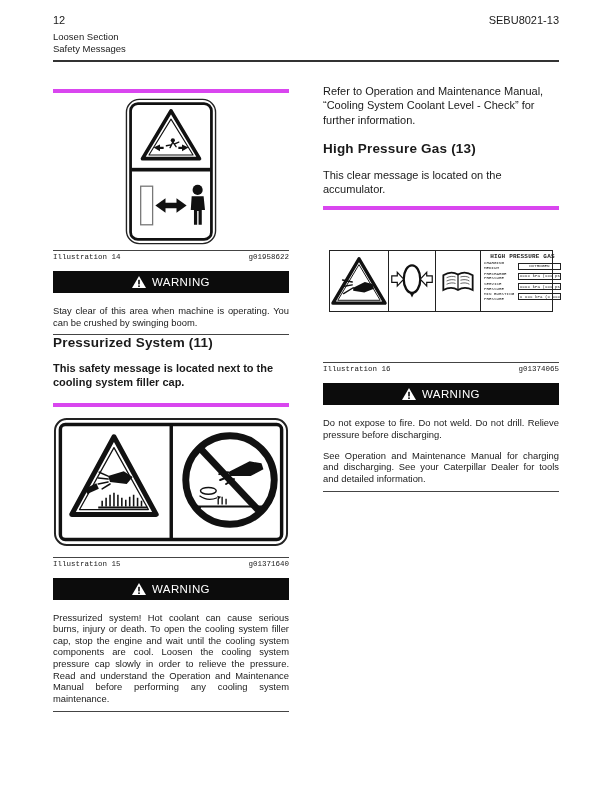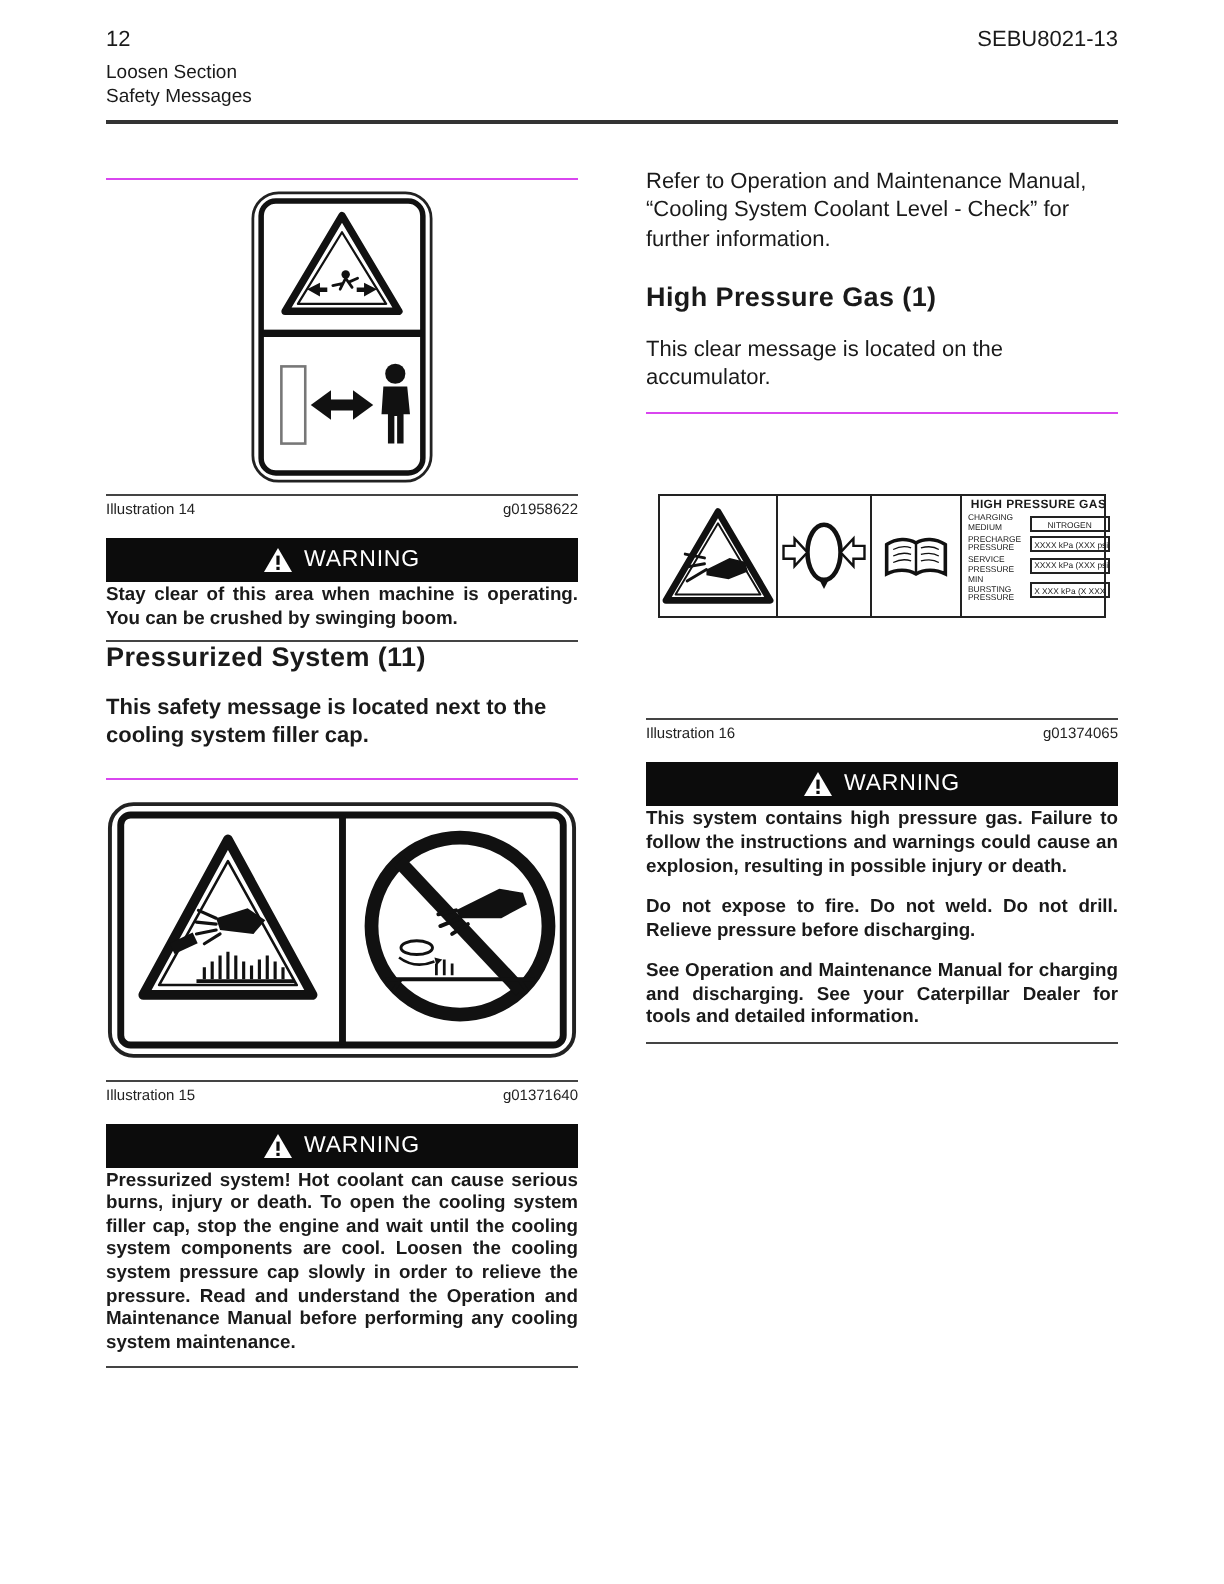--- a/index.html
+++ b/index.html
@@ -12,28 +12,28 @@
   .hdr-sec { position:absolute; top:31px; left:53px; font-size:9.5px; line-height:1.25; }
   .hdr-rule { position:absolute; top:60px; left:53px; width:506px; border-top:2px solid #333; }
 
   .col { position:absolute; top:84px; width:236px; }
   .col-left { left:53px; }
   .col-right { left:323px; }
 
   .rule { border-top:1px solid #444; }
 
   
-  .figure { border-top:1px solid #d946ef; }
+  .figure { border-top:4px solid #d946ef;font-family:Liberation Mono, monospace; }
   .fig-art { display:flex; justify-content:center; align-items:center; }
   .fig-caprule { border-top:1px solid #444; }
   .fig-caption { display:flex; justify-content:space-between; font-size:7.5px; color:#222; padding-top:2px; }
 
   
   .warnbar { background:#0c0c0c; color:#fff; height:22px; display:flex; justify-content:center; align-items:center; gap:6px; font-weight:normal; font-size:11.5px; letter-spacing:0.4px; }
-  .warntext { font-weight:bold; font-size:9.4px; line-height:1.23; text-align:justify; padding-top:0; }
+  .warntext { font-weight:normal; font-size:9.4px; line-height:1.23; text-align:justify; padding-top:12px; }
   .warntext p + p { margin-top:9px; }
 
   h2.heading { font-size:13.5px; font-weight:bold; letter-spacing:0.2px; }
   .para { font-size:11px; line-height:1.3; }
 
   
   .hpg-label { width:224px; height:62px; border:1.5px solid #222; background:#fff; display:flex; }
   .hpg-panel { border-right:1.5px solid #222; display:flex; justify-content:center; align-items:center; }
   .hpg-p1 { width:62px; }
   .hpg-p2 { width:50px; }
@@ -165,21 +165,21 @@
       <div class="warntext">Pressurized system! Hot coolant can cause serious burns, injury or death. To open the cooling system filler cap, stop the engine and wait until the cooling system components are cool. Loosen the cooling system pressure cap slowly in order to relieve the pressure. Read and understand the Operation and Maintenance Manual before performing any cooling system maintenance.</div>
       <div class="rule" style="margin-top:7px;"></div>
     </div>
 
   </div>
 
   <div class="col col-right">
 
     <div class="para">Refer to Operation and Maintenance Manual, “Cooling System Coolant Level - Check” for further information.</div>
 
-    <h2 class="heading" style="margin-top:14px;">High Pressure Gas (1)</h2>
+    <h2 class="heading" style="margin-top:14px;">High Pressure Gas (13)</h2>
     <div class="para" style="margin-top:12px;">This clear message is located on the accumulator.</div>
 
     <div class="figure" style="margin-top:10px;">
       <div style="height:152px; padding-top:40px; display:flex; justify-content:center;">
         <div class="hpg-label">
           <div class="hpg-panel hpg-p1">
             <svg width="58" height="54" viewBox="0 0 60 56">
               <path d="M30 5 L57 51 L3 51 Z" fill="#fff" stroke="#111" stroke-width="3.5" stroke-linejoin="round"></path>
               <path d="M30 11 L52 48 L8 48 Z" fill="#fff" stroke="#111" stroke-width="1" stroke-linejoin="round"></path>
               <g>
@@ -234,21 +234,20 @@
     <div style="margin-top:10px;">
       <div class="warnbar">
         <svg width="14" height="12" viewBox="0 0 14 12">
           <path d="M7 0 L14 12 L0 12 Z" fill="#fff"></path>
           <rect x="6.2" y="3.8" width="1.6" height="4.6" fill="#0c0c0c"></rect>
           <rect x="6.2" y="9.4" width="1.6" height="1.6" fill="#0c0c0c"></rect>
         </svg>
         <span>WARNING</span>
       </div>
       <div class="warntext">
-        <p>This system contains high pressure gas. Failure to follow the instructions and warnings could cause an explosion, resulting in possible injury or death.</p>
         <p>Do not expose to fire. Do not weld. Do not drill. Relieve pressure before discharging.</p>
         <p>See Operation and Maintenance Manual for charging and discharging. See your Caterpillar Dealer for tools and detailed information.</p>
       </div>
       <div class="rule" style="margin-top:7px;"></div>
     </div>
 
   </div>
 
 </div>
 

